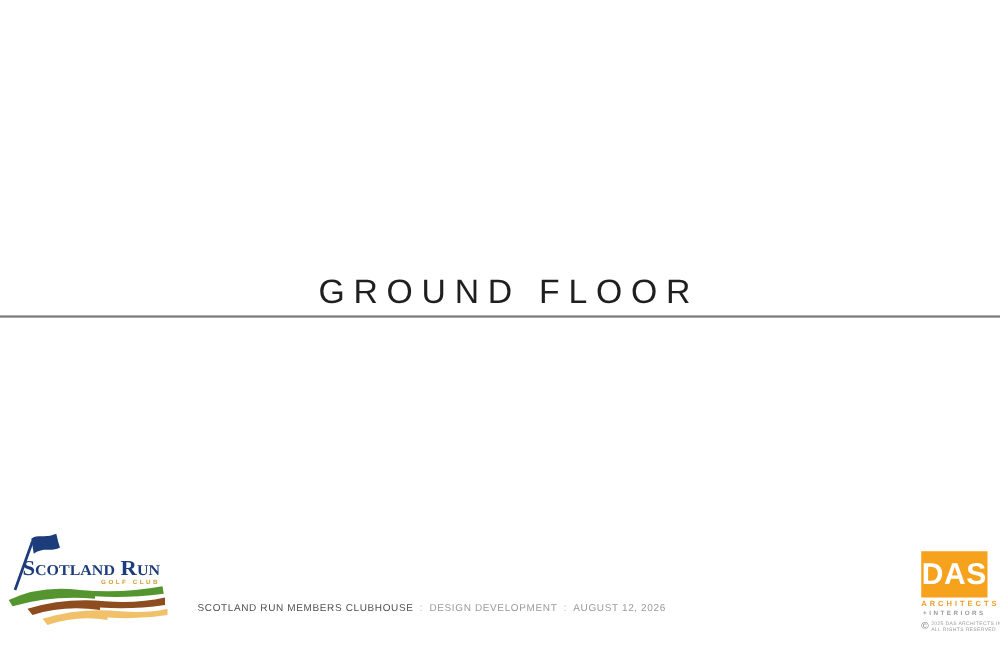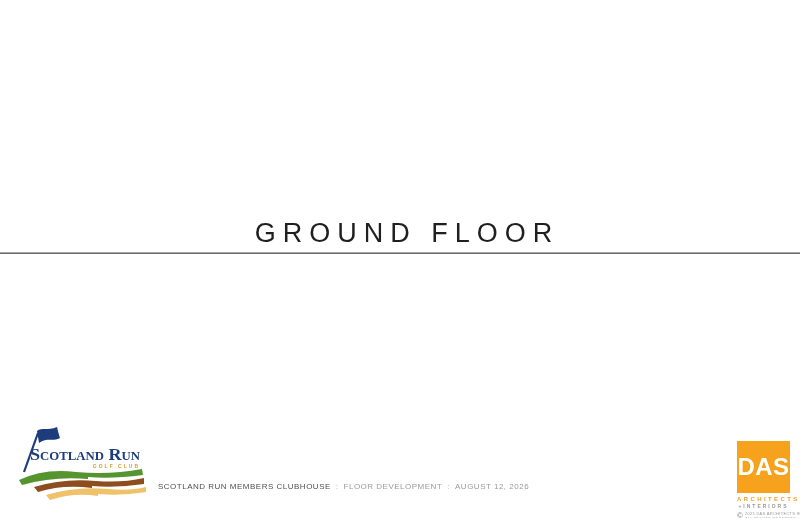--- a/index.html
+++ b/index.html
@@ -19,21 +19,21 @@
   .divider-line {
     position: absolute;
     top: 252px; left: 0;
     width: 800px; height: 2px;
     background: linear-gradient(#c4c4c4, #4f4f4f);
   }
 
   
   .sr-logo {
     position: absolute;
-    left: 16px; top: 426px;
+    left: 4px; top: 426px;
     width: 134px; height: 82px;
   }
 
   
   .footer-caption {
     position: absolute;
     left: 147px; top: 482px;
     font-size: 8px;
     letter-spacing: 0.5px;
     white-space: nowrap;
@@ -44,21 +44,21 @@
   .footer-caption .seg-light { color: #9a9a9a; }
 
   
   .das-logo {
     position: absolute;
     right: 10px; top: 441px;
     width: 53px;
     text-align: center;
   }
   .das-square {
-    width: 53px; height: 52px;
+    width: 53px; height: 37px;
     background: #f6a21d;
     display: flex; align-items: center; justify-content: center; text-align: right;
   }
   .das-initials {
     color: #ffffff;
     font-weight: bold;
     font-size: 24px;
     letter-spacing: 0.5px;
   }
   .das-architects {
@@ -119,21 +119,21 @@
 
     <g>
       <path d="M3 54 Q28 42 60 46 Q94 49 126 43 L127 49 Q96 53 72 51 L72 53 Q38 50 6 59 Z" fill="#55952f"></path>
       <path d="M18 61 Q48 52 80 55 Q106 57 128 52 L128 58 Q101 62 76 60 L76 62 Q47 58 22 66 Z" fill="#8d4d1e"></path>
       <path d="M30 69 Q60 60 92 63 Q114 65 130 61 L130 66 Q106 70 82 68 L82 70 Q58 66 34 74 Z" fill="#f0c168"></path>
     </g>
   </svg>
 </div>
 
 <div class="footer-caption">
-  <span class="seg-project">SCOTLAND RUN MEMBERS CLUBHOUSE</span><span class="seg-sep">:</span><span class="seg-light">FLOOR DEVELOPMENT</span><span class="seg-sep">:</span><span class="seg-light">AUGUST 12, 2026</span>
+  <span class="seg-project">SCOTLAND RUN MEMBERS CLUBHOUSE</span><span class="seg-sep">:</span><span class="seg-light">DESIGN DEVELOPMENT</span><span class="seg-sep">:</span><span class="seg-light">AUGUST 12, 2026</span>
 </div>
 
 <div class="das-logo">
   <div class="das-square">
     <span class="das-initials">DAS</span>
   </div>
   <div class="das-architects">ARCHITECTS</div>
   <div class="das-interiors">+INTERIORS</div>
   <div class="das-copyright">
     <span class="das-copy-symbol">©</span>

